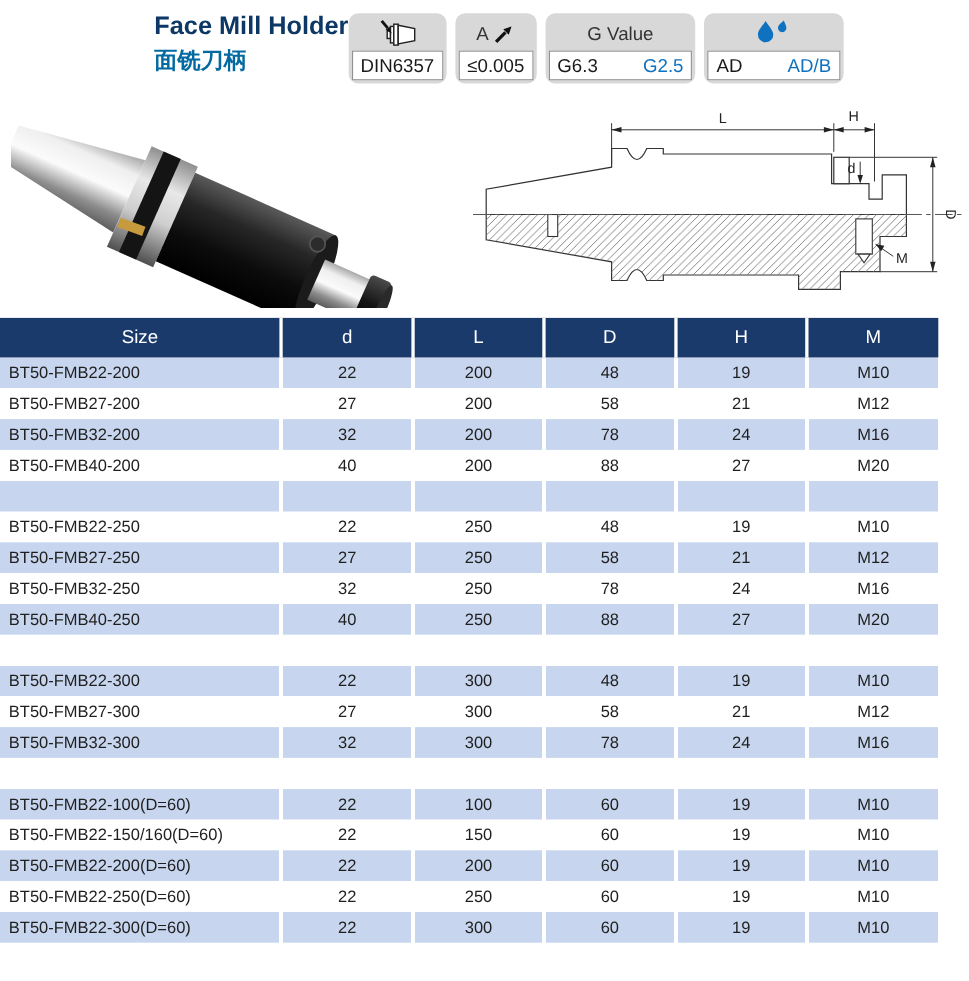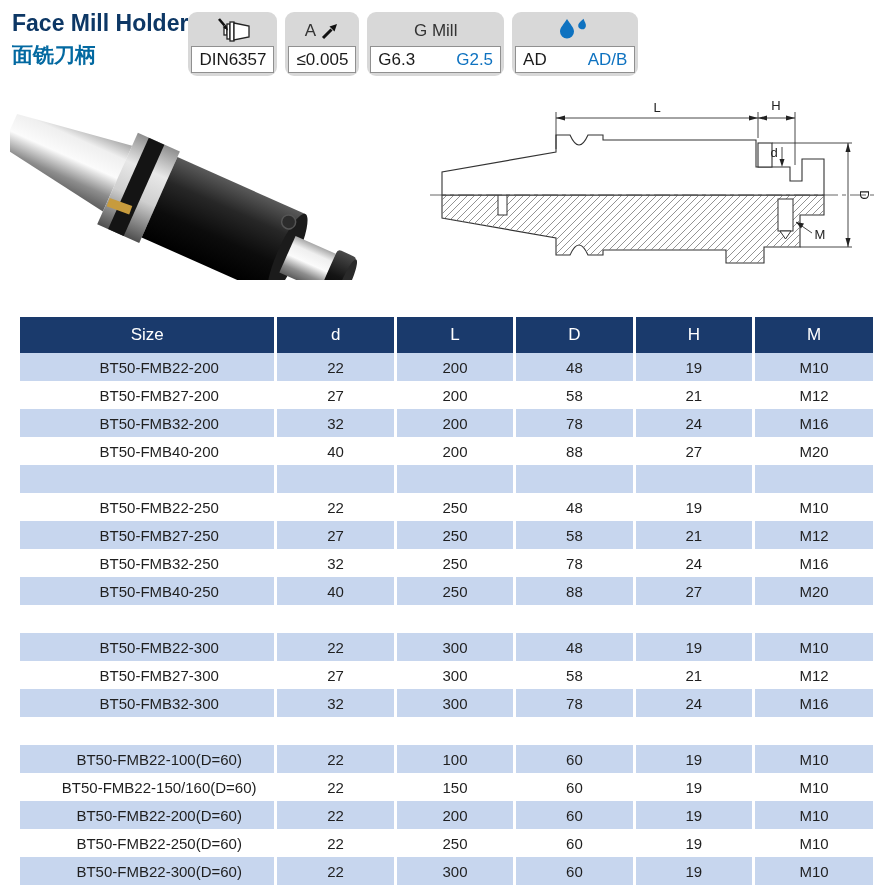--- a/index.html
+++ b/index.html
@@ -1,45 +1,45 @@
 <!DOCTYPE html>
 <html><head>
 <meta charset="utf-8">
 <style>
   html,body{margin:0;padding:0;background:#fff;}
   .page{position:relative;width:881px;height:892px;background:#fff;overflow:hidden;
         font-family:"Liberation Sans", sans-serif;}
   
-  .top{position:absolute;left:12px;top:10px;width:851px;display:flex;
-       justify-content:flex-start;align-items:flex-start;}
+  .top{position:absolute;left:28px;top:10px;width:851px;display:flex;
+       justify-content:center;align-items:flex-start;}
   .title-en{font-size:23px;font-weight:bold;color:#0d3765;line-height:1.15;}
   .title-zh{font-size:21px;font-weight:bold;color:#0369a1;margin-top:5px;}
   .badges{display:flex;gap:8px;margin-top:2px;}
   .badge{background:#d8d8d8;border-radius:9px;padding:3px;display:flex;
          flex-direction:column;align-items:stretch;}
   .badge-top{height:31px;display:flex;align-items:center;justify-content:center;
              gap:4px;font-size:17px;color:#333;}
   .badge-val{background:#fff;border:1px solid #909090;border-radius:0;height:25px;
              display:flex;align-items:center;justify-content:center;gap:9px;
              font-size:17px;color:#1a1a1a;padding:0 7px;white-space:nowrap;}
   .blue{color:#0e72c0;margin-left:32px;}
   
   .photo{position:absolute;left:10px;top:82px;}
   .drawing{position:absolute;left:428px;top:95px;}
   
-  table.spec{position:absolute;left:20px;top:289px;width:853px;border-collapse:collapse;
-             table-layout:fixed;margin-top:28px;}
+  table.spec{position:absolute;left:0;top:289px;width:853px;border-collapse:collapse;
+             table-layout:fixed;}
   table.spec th{background:#1a3a6c;color:#fff;font-weight:400;font-size:17px;
                 height:36px;text-align:center;padding:0;}
   table.spec td{height:28px;font-size:15px;color:#1f1f1f;text-align:center;padding:0;
                 overflow:hidden;white-space:nowrap;}
   table.spec th+th, table.spec td+td{border-left:3px solid #fff;}
   table.spec tbody tr:nth-child(odd){background:#c7d6ee;}
   table.spec tbody tr:nth-child(even){background:#fff;}
-  table.spec td.size-col{text-align:center;padding-left:24px;}
+  table.spec td.size-col{text-align:left;padding-left:8px;}
 </style>
 </head>
 <body>
 
 <div class="page">
 
   <div class="top">
     <div>
       <div class="title-en">Face Mill Holder</div>
       <div class="title-zh">面铣刀柄</div>
@@ -73,21 +73,21 @@
             <polygon points="17,3 14.5,10.5 9.5,5.5" fill="#111"></polygon>
           </svg>
         </div>
         <div class="badge-val">
           <span>≤0.005</span>
         </div>
       </div>
 
       <div class="badge">
         <div class="badge-top">
-          <span>G Mill</span>
+          <span>G Value</span>
         </div>
         <div class="badge-val">
           <span>G6.3</span>
           <span class="blue">G2.5</span>
         </div>
       </div>
 
       <div class="badge">
         <div class="badge-top">
           <svg width="36" height="26" viewBox="0 0 36 26">

